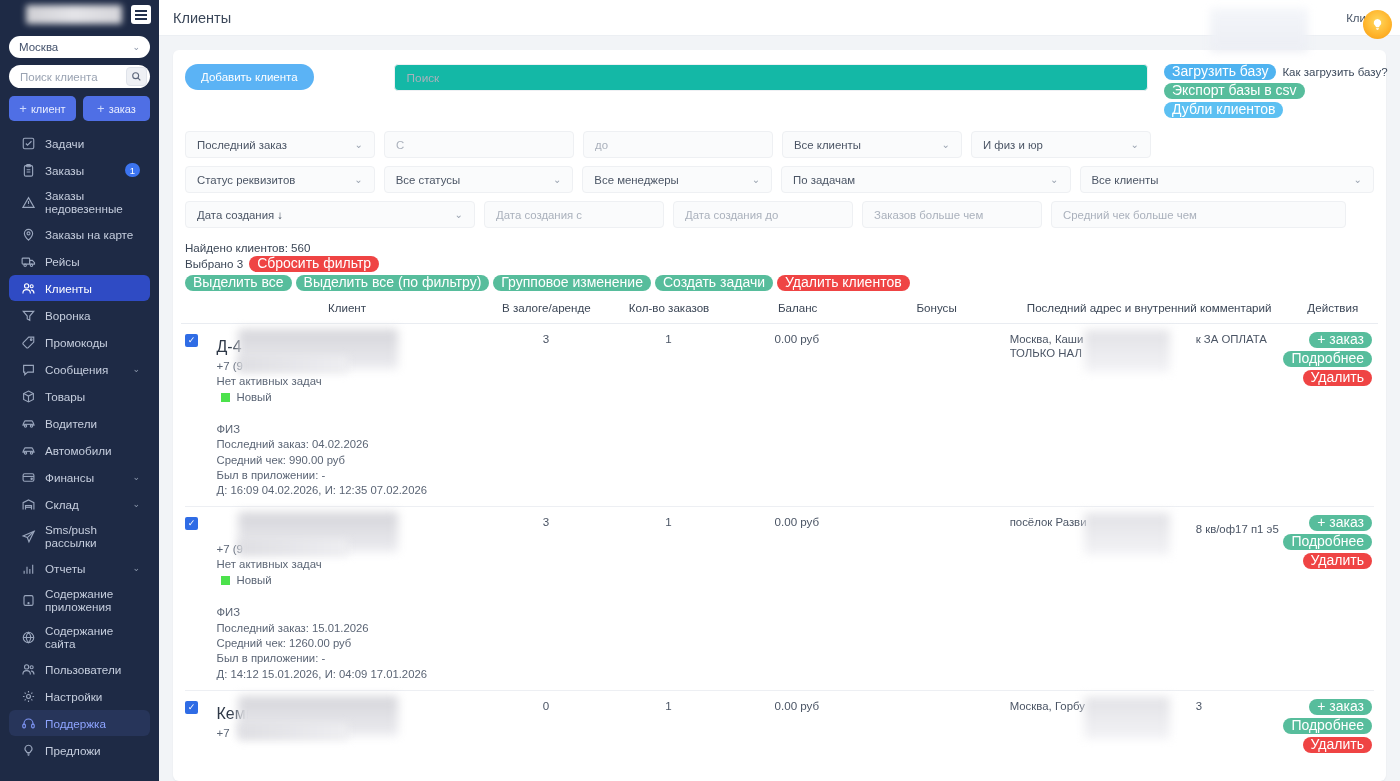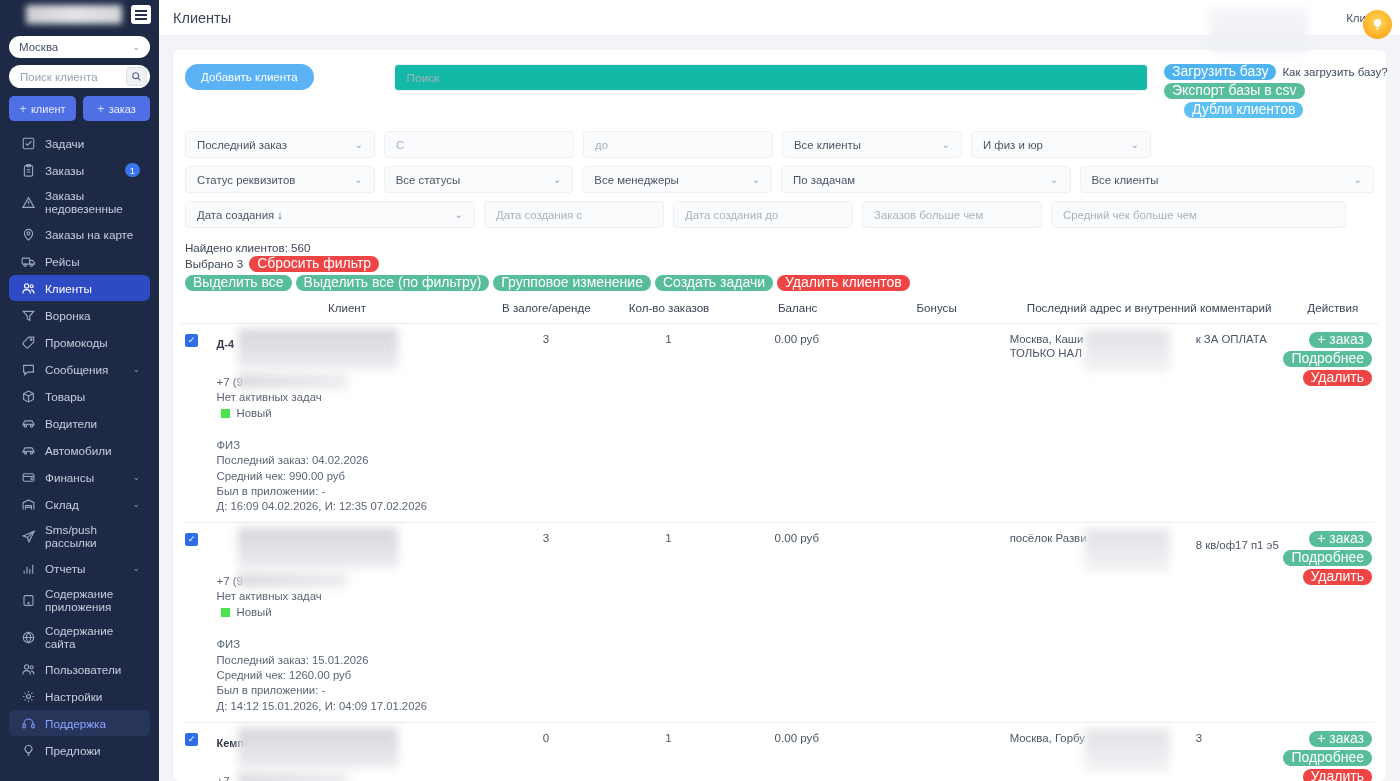--- a/index.html
+++ b/index.html
@@ -125,21 +125,21 @@
 
   .db-actions { width: 210px; display: flex; flex-direction: column; gap: 3px; align-items: flex-start; }
   .db-line { display: flex; align-items: center; gap: 6px; }
   .pill {
     border-radius: 10px; color: #fff; font-size: 14px; padding: 2px 8px 3px 8px;
     white-space: nowrap; line-height: 11px; border: none; font-family: inherit; cursor: pointer;
   }
   .pill.blue { background: #4fb3f0; }
   .pill.green { background: #57bd9c; }
   .pill.red { background: #ef4444; }
-  .pill.lightblue { background: #5cc0f2; margin-left: 20px; }
+  .pill.lightblue { background: #5cc0f2; }
   .link-how { font-size: 11.5px; color: #3d4a5c; white-space: nowrap; }
 
   .filters { padding: 0 4px; margin-top: 13px; }
   .frow { display: flex; gap: 9px; margin-bottom: 8px; }
   .fctl {
     height: 27px; background: #fafbfc; border: 1px solid #eef0f3; border-radius: 4px;
     display: flex; align-items: center; padding: 0 11px; font-size: 11.4px;
     color: #4b5565; position: relative;
   }
   .fctl.ph { color: #aab1bc; }
@@ -171,26 +171,26 @@
   .c-act    { width: 84px; }
 
   .trow { display: flex; padding: 8px 4px 0 4px; }
   .td { font-size: 11.6px; color: #4b5565; text-align: center; }
   .cell-client { text-align: left; padding-left: 6px; position: relative; }
   .chk {
     width: 13px; height: 13px; border-radius: 2px; background: #2f6ce5;
     display: flex; align-items: center; justify-content: center;
     color: #fff; font-size: 9px; line-height: 9px; margin-top: 2px;
   }
-  .cname { font-size: 11px; font-weight: bold; color: #2e3847; margin-top: 6px; height: 14px; position: relative; }
+  .cname { font-size: 16px; font-weight: normal; color: #2e3847; margin-top: 6px; height: 14px; position: relative; }
   .blur-name {
     position: absolute; left: 22px; top: -9px; width: 160px; height: 40px;
     background: linear-gradient(180deg,#d5d5da,#ececf0); filter: blur(5px); border-radius: 3px;
   }
-  .cphone { font-size: 11.5px; color: #5b6575; margin-top: 24px; position: relative; }
+  .cphone { font-size: 11.5px; color: #5b6575; margin-top: 8px; position: relative; }
   .cphone .ph-blur { position:absolute; left: 22px; top:-3px; width:110px; height:16px;
     background: linear-gradient(90deg,#dedee2,#eeeef1); filter: blur(4px); }
   .ctask { font-size: 11.4px; color: #5b6575; margin-top: 3px; }
   .cstatus { font-size: 11.4px; color: #5b6575; margin-top: 4px; display: flex; align-items: center; gap: 6px; padding-left: 5px; }
   .sq { width: 9px; height: 9px; background: #4ce24c; display: inline-block; }
   .cmeta { margin-top: 19px; font-size: 11.3px; color: #5b6575; line-height: 15.3px; }
 
   .addr { font-size: 11.4px; color: #4b5565; text-align: left; line-height: 15px; position: relative; padding-left: 4px; }
   .addr .a-blur {
     position: absolute; left: 78px; top: -2px; width: 86px; height: 42px;

